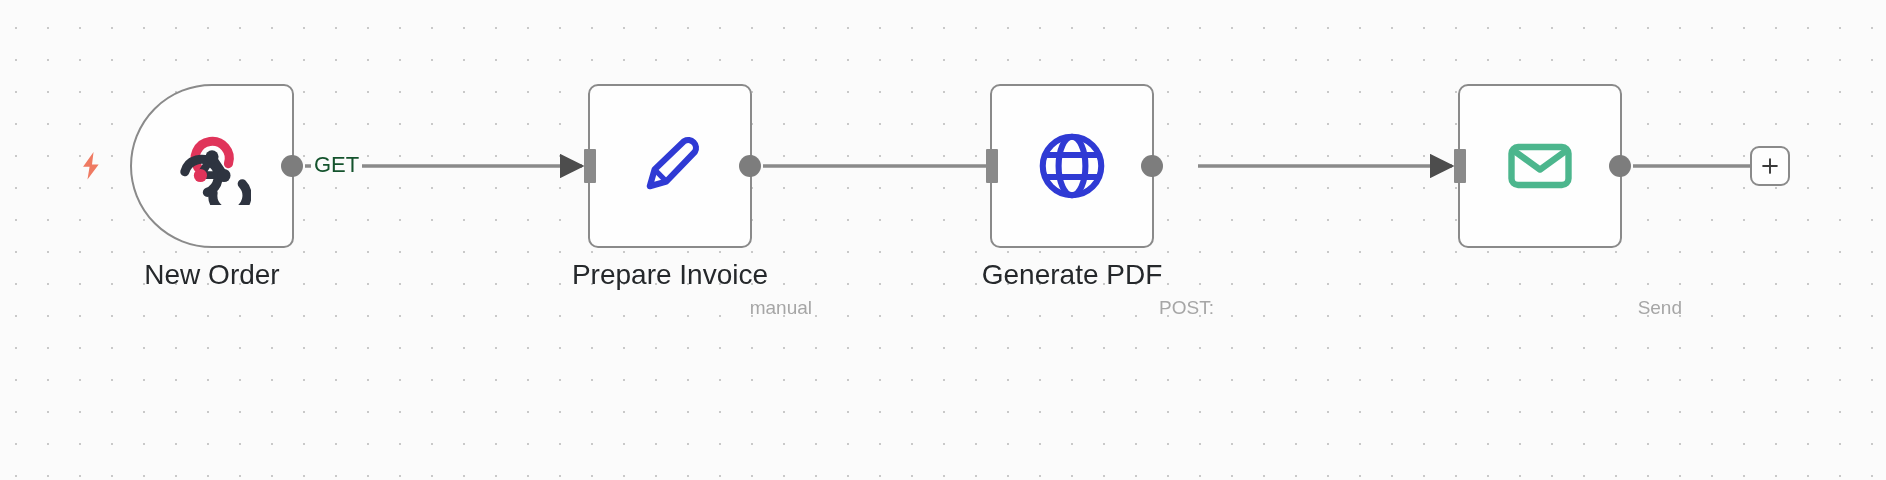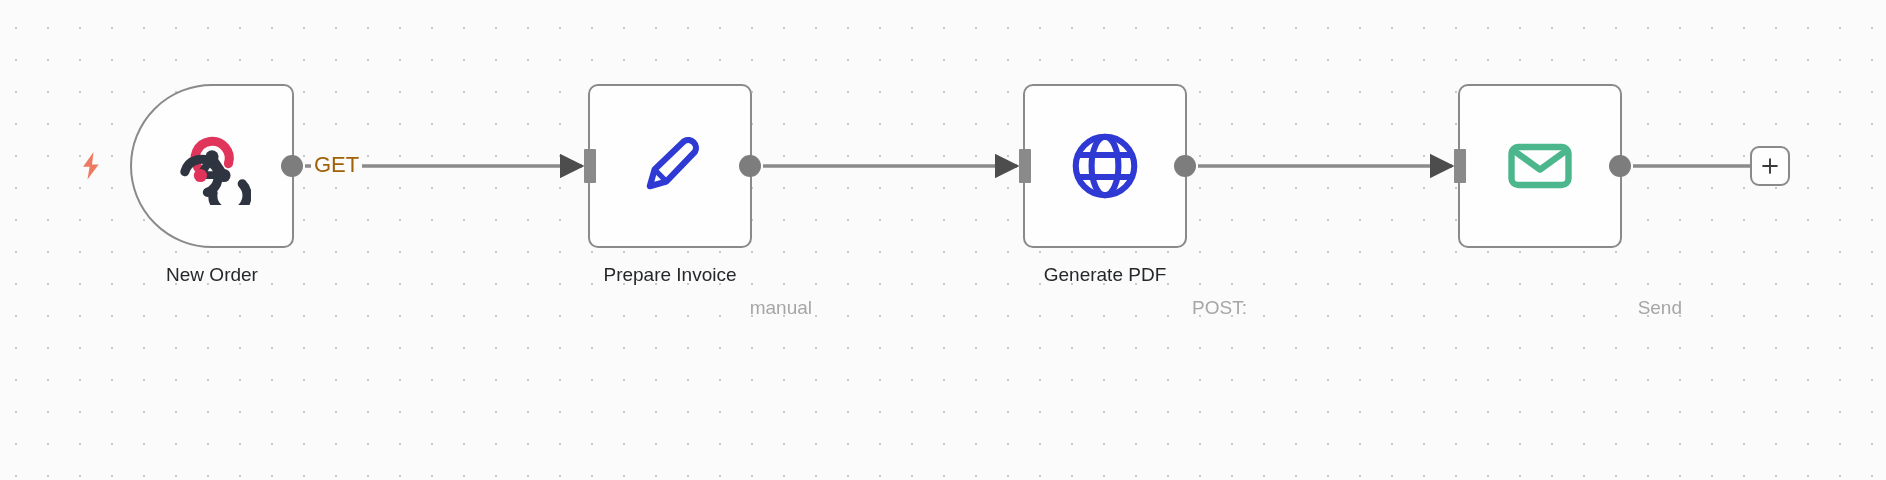--- a/index.html
+++ b/index.html
@@ -90,21 +90,21 @@
     z-index: 5;
   }
 
   
   .node-title {
     position: absolute;
     top: 176px;
     left: -60px;
     width: 284px;
     text-align: center;
-    font-size: 19px;
+    font-size: 28px;
     line-height: 30px;
     color: #25282b;
     white-space: nowrap;
   }
 
   .node-subtitle {
     position: absolute;
     top: 212px;
     left: -60px;
     width: 284px;
@@ -121,21 +121,21 @@
     z-index: 4;
     width: 34px;
     height: 34px;
   }
 
   
   .edge-label {
     position: absolute;
     z-index: 4;
     font-size: 22px;
-    color: #a16207;
+    color: #14532d;
     background: #fbfbfb;
     padding: 0 3px;
     white-space: nowrap;
   }
 
   
   .add-button {
     position: absolute;
     z-index: 4;
     width: 40px;
@@ -210,21 +210,21 @@
           <path d="M15 49 L19 35 L44 11 A6.6 6.6 0 0 1 53 20 L29 45 Z" fill="none" stroke="#2f3ad4" stroke-width="5.2" stroke-linejoin="round" stroke-linecap="round"></path>
           <path d="M19.5 35.5 L28.5 44.5" fill="none" stroke="#2f3ad4" stroke-width="4.4" stroke-linecap="round"></path>
         </svg>
       </div>
       <div class="port-out"></div>
     </div>
     <div class="node-title">Prepare Invoice</div>
     <div class="node-subtitle">manual</div>
   </div>
 
-  <div class="node" style="left:1023px; top:84px;">
+  <div class="node" style="left:990px; top:84px;">
     <div class="node-box">
       <div class="port-in"></div>
       <div class="node-icon">
         <svg viewBox="0 0 64 64" width="78" height="78">
           <circle cx="32" cy="32" r="24" fill="none" stroke="#2f3ad4" stroke-width="5"></circle>
           <ellipse cx="32" cy="32" rx="11" ry="24" fill="none" stroke="#2f3ad4" stroke-width="5"></ellipse>
           <line x1="8.6" y1="23" x2="55.4" y2="23" stroke="#2f3ad4" stroke-width="5"></line>
           <line x1="8.6" y1="41" x2="55.4" y2="41" stroke="#2f3ad4" stroke-width="5"></line>
         </svg>
       </div>

